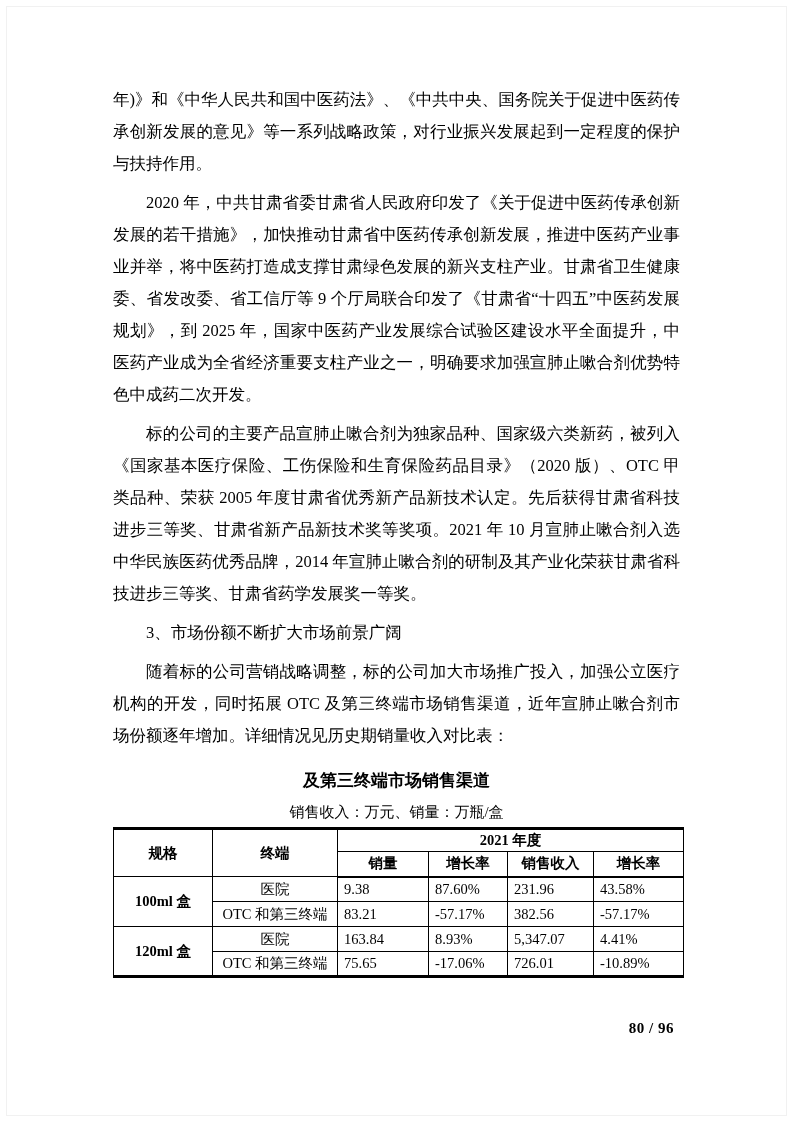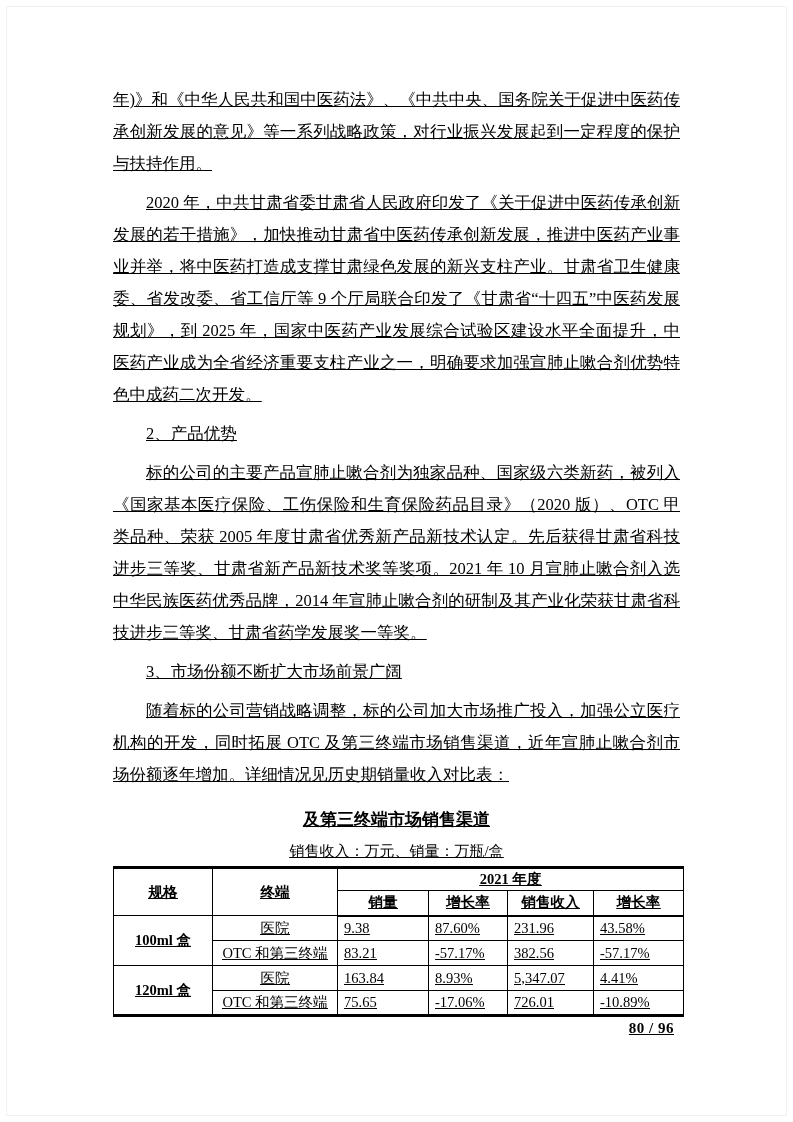--- a/index.html
+++ b/index.html
@@ -1,15 +1,15 @@
 <!DOCTYPE html>
 <html lang="zh"><head>
 <meta charset="utf-8">
 <style>
-  * { box-sizing: border-box; text-decoration: underline; }
+  * { box-sizing: border-box; }
   html, body { margin: 0; padding: 0; background: #ffffff; }
   .page {
     position: relative;
     width: 793px;
     height: 1122px;
     background: #ffffff;
     color: #000000;
     font-family: "Liberation Serif", "DejaVu Serif", serif;
     overflow: hidden;
   }
@@ -83,21 +83,20 @@
 
 <div class="page">
   <div class="page-frame"></div>
 
   <div class="content">
 
     <p class="body-text">年)》和《中华人民共和国中医药法》、《中共中央、国务院关于促进中医药传承创新发展的意见》等一系列战略政策，对行业振兴发展起到一定程度的保护与扶持作用。</p>
 
     <p class="body-text first-indent">2020 年，中共甘肃省委甘肃省人民政府印发了《关于促进中医药传承创新发展的若干措施》，加快推动甘肃省中医药传承创新发展，推进中医药产业事业并举，将中医药打造成支撑甘肃绿色发展的新兴支柱产业。甘肃省卫生健康委、省发改委、省工信厅等 9 个厅局联合印发了《甘肃省“十四五”中医药发展规划》，到 2025 年，国家中医药产业发展综合试验区建设水平全面提升，中医药产业成为全省经济重要支柱产业之一，明确要求加强宣肺止嗽合剂优势特色中成药二次开发。</p>
 
-    <p class="body-text first-indent heading-line">2、产品优势</p>
 
     <p class="body-text first-indent">标的公司的主要产品宣肺止嗽合剂为独家品种、国家级六类新药，被列入《国家基本医疗保险、工伤保险和生育保险药品目录》（2020 版）、OTC 甲类品种、荣获 2005 年度甘肃省优秀新产品新技术认定。先后获得甘肃省科技进步三等奖、甘肃省新产品新技术奖等奖项。2021 年 10 月宣肺止嗽合剂入选中华民族医药优秀品牌，2014 年宣肺止嗽合剂的研制及其产业化荣获甘肃省科技进步三等奖、甘肃省药学发展奖一等奖。</p>
 
     <p class="body-text first-indent heading-line">3、市场份额不断扩大市场前景广阔</p>
 
     <p class="body-text first-indent">随着标的公司营销战略调整，标的公司加大市场推广投入，加强公立医疗机构的开发，同时拓展 OTC 及第三终端市场销售渠道，近年宣肺止嗽合剂市场份额逐年增加。详细情况见历史期销量收入对比表：</p>
 
     <div class="table-title">及第三终端市场销售渠道</div>
 
     <div class="units-note">销售收入：万元、销量：万瓶/盒</div>

